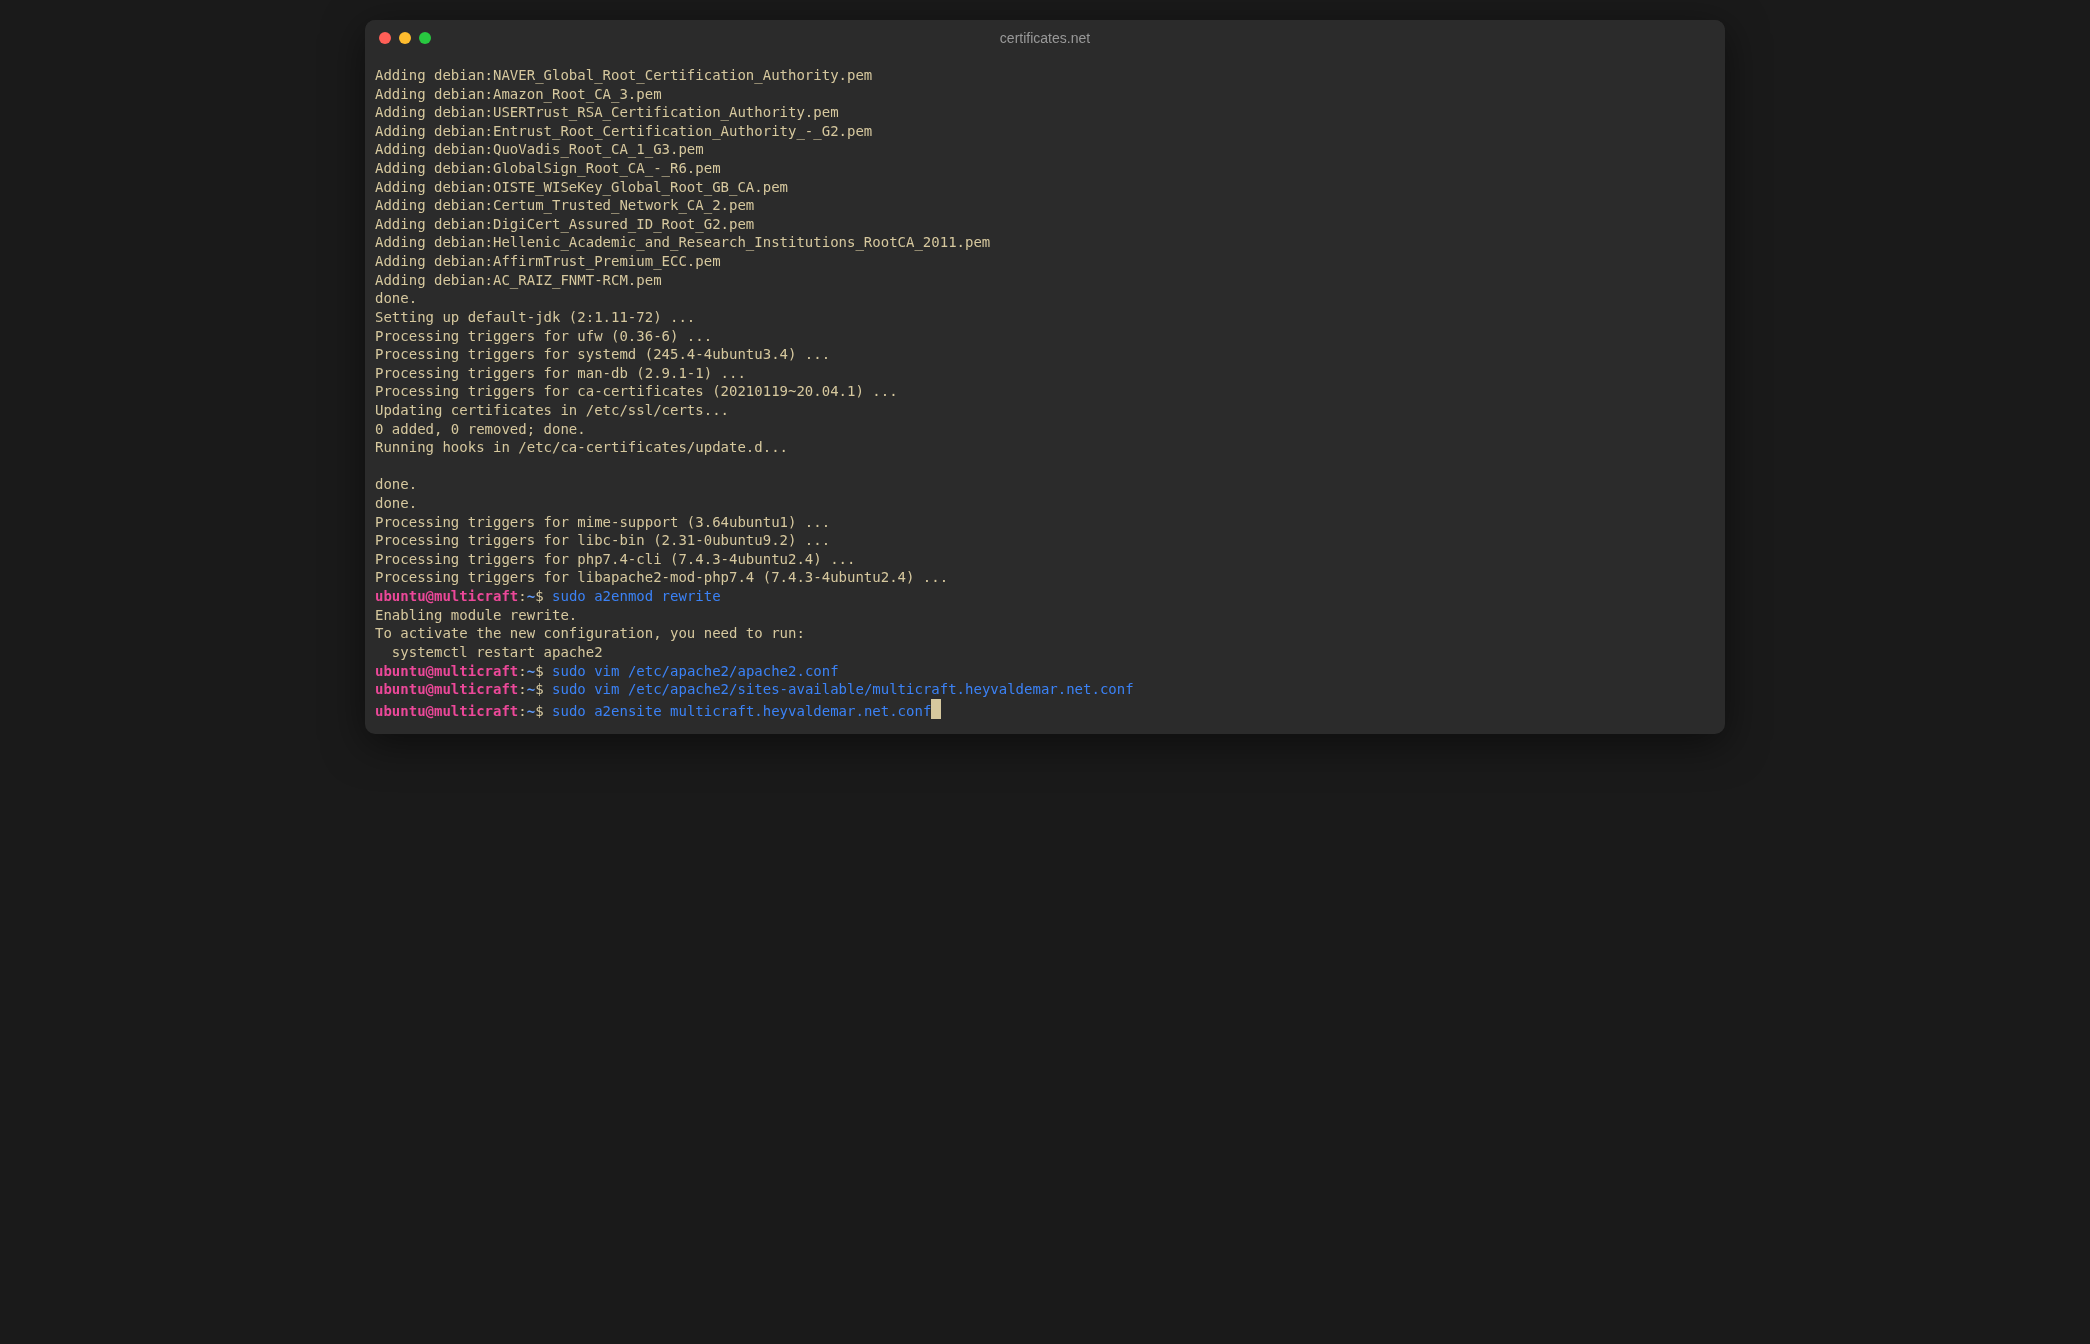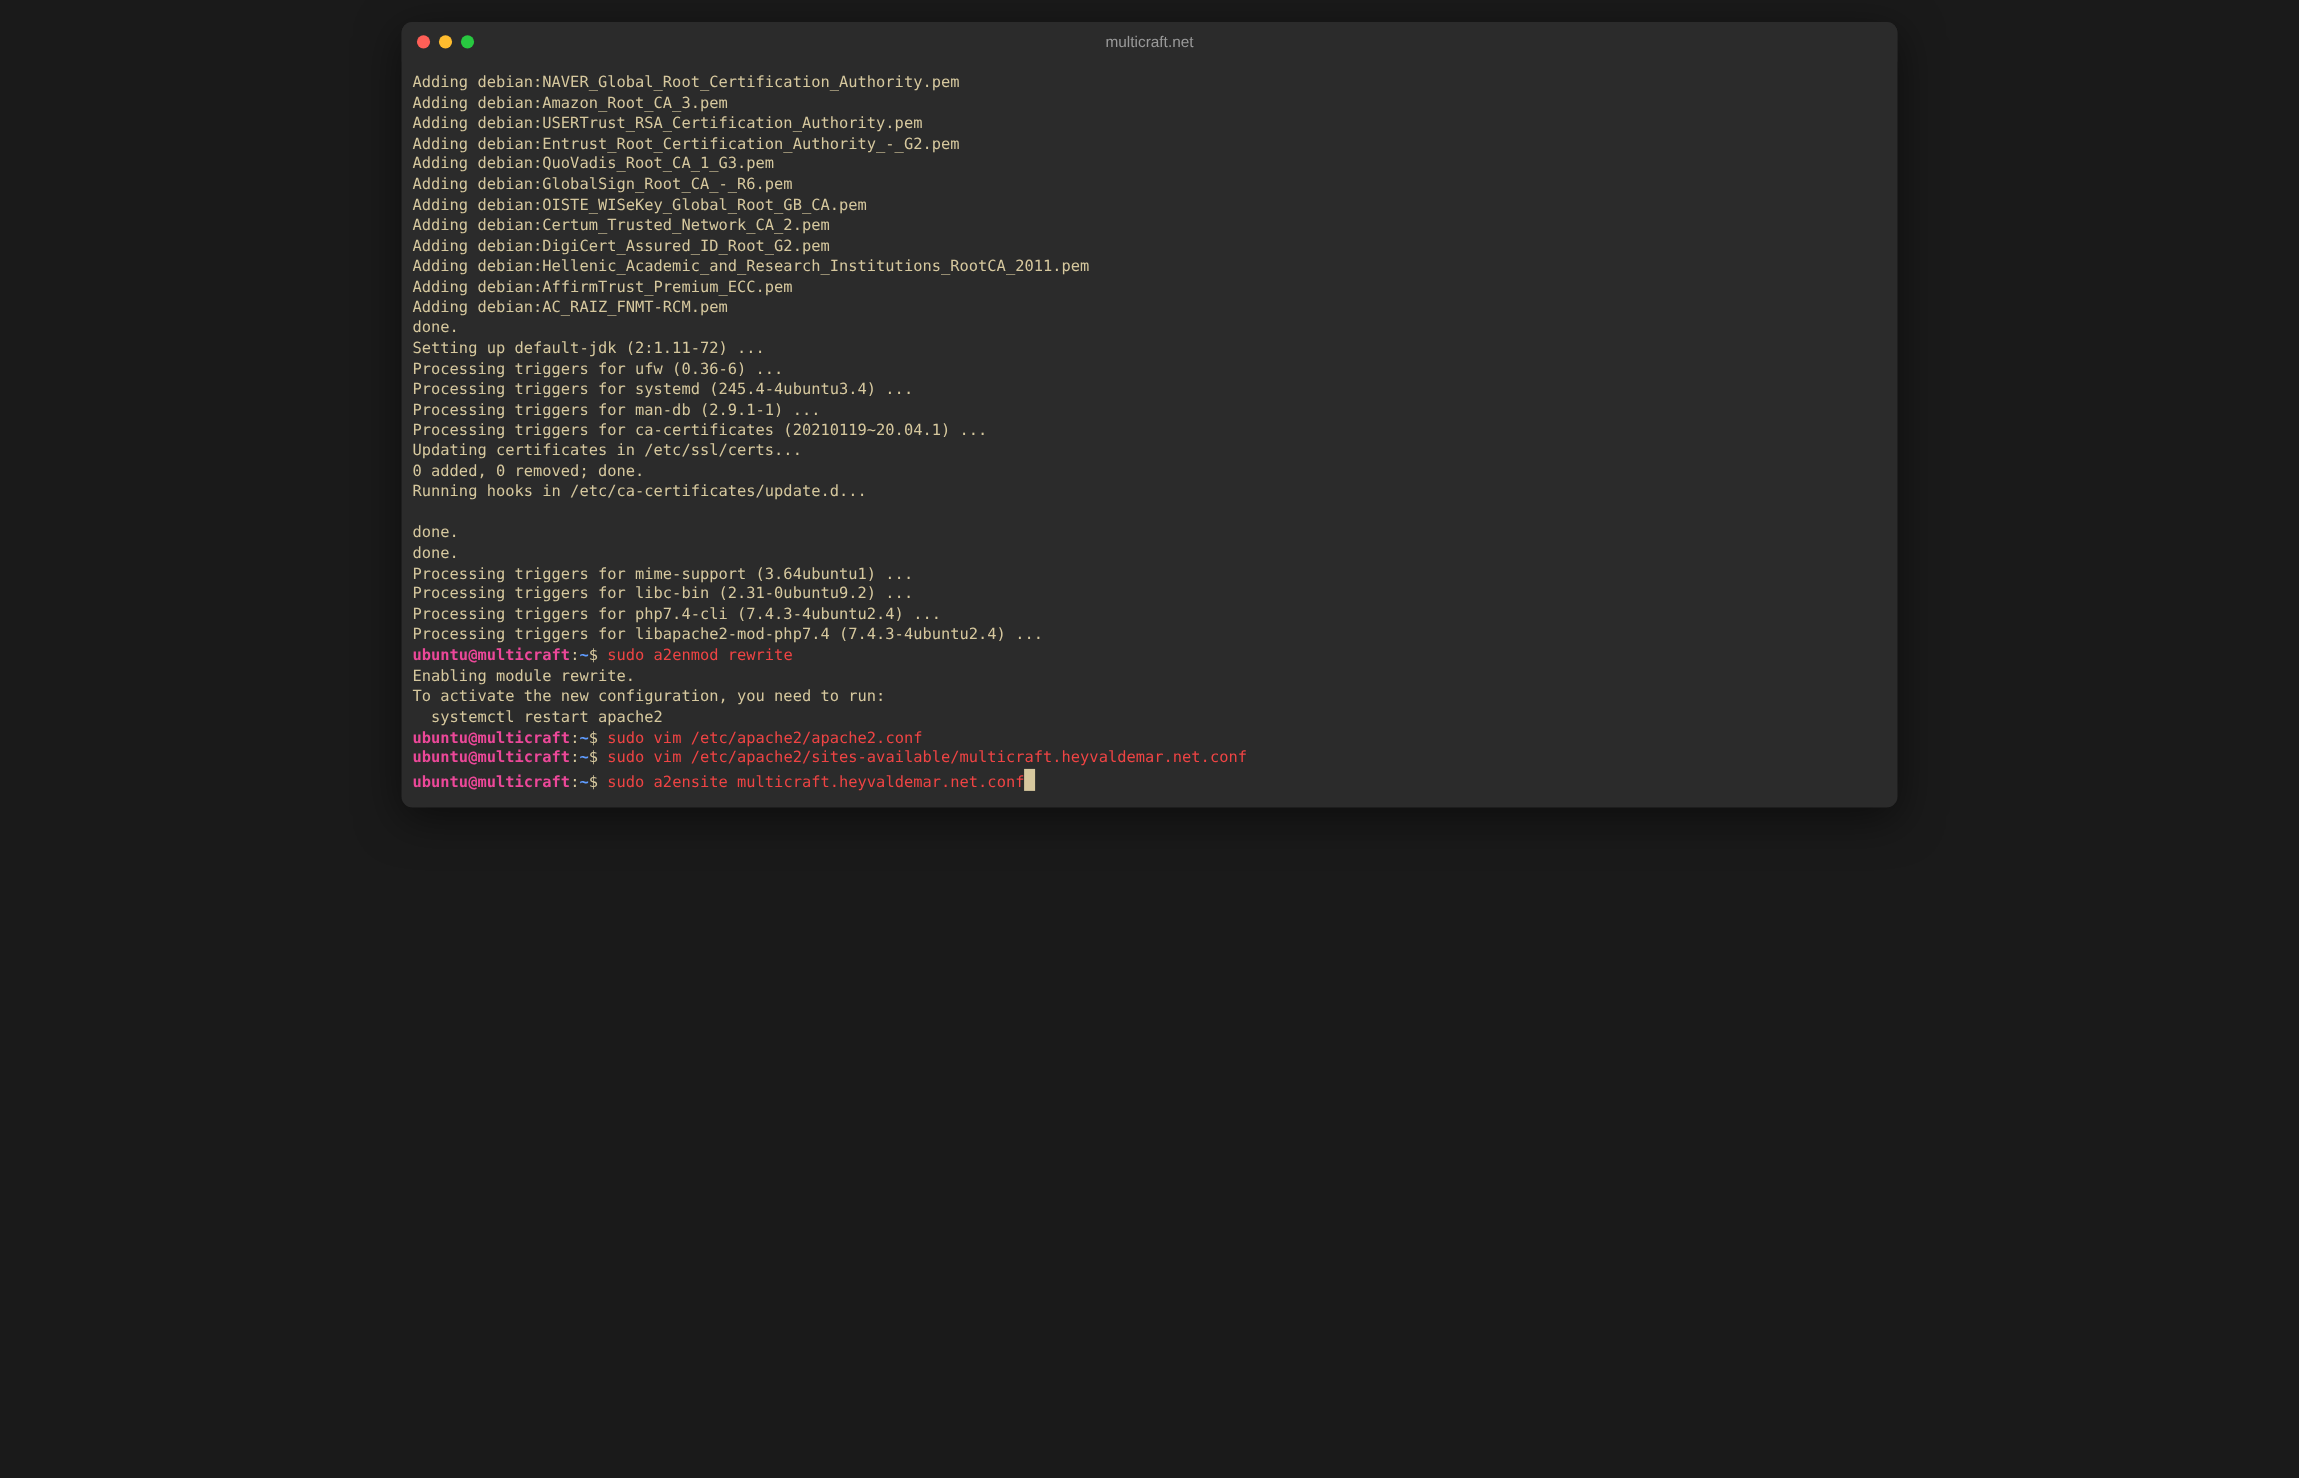--- a/index.html
+++ b/index.html
@@ -70,37 +70,37 @@
       color: #d6c89e;
     }
     .prompt-path {
       color: #5f9cff;
       font-weight: bold;
     }
     .prompt-dollar {
       color: #d6c89e;
     }
     .cmd {
-      color: #ef4444;
+      color: #3b82f6;
     }
     .cursor {
       display: inline-block;
       width: 10px;
       height: 20px;
       background: #d6c89e;
       vertical-align: text-bottom;
       margin-left: 0px;
     }
   </style>
 </head>
 <body>
 
 <div class="terminal-window">
   <div class="titlebar">
     <div class="traffic-lights">
       <div class="traffic-light traffic-close"></div>
       <div class="traffic-light traffic-min"></div>
       <div class="traffic-light traffic-max"></div>
     </div>
-    <div class="title">multicraft.net</div>
+    <div class="title">certificates.net</div>
   </div>
   <div class="terminal-body" id="terminal-body"><div class="line">Adding debian:NAVER_Global_Root_Certification_Authority.pem</div><div class="line">Adding debian:Amazon_Root_CA_3.pem</div><div class="line">Adding debian:USERTrust_RSA_Certification_Authority.pem</div><div class="line">Adding debian:Entrust_Root_Certification_Authority_-_G2.pem</div><div class="line">Adding debian:QuoVadis_Root_CA_1_G3.pem</div><div class="line">Adding debian:GlobalSign_Root_CA_-_R6.pem</div><div class="line">Adding debian:OISTE_WISeKey_Global_Root_GB_CA.pem</div><div class="line">Adding debian:Certum_Trusted_Network_CA_2.pem</div><div class="line">Adding debian:DigiCert_Assured_ID_Root_G2.pem</div><div class="line">Adding debian:Hellenic_Academic_and_Research_Institutions_RootCA_2011.pem</div><div class="line">Adding debian:AffirmTrust_Premium_ECC.pem</div><div class="line">Adding debian:AC_RAIZ_FNMT-RCM.pem</div><div class="line">done.</div><div class="line">Setting up default-jdk (2:1.11-72) ...</div><div class="line">Processing triggers for ufw (0.36-6) ...</div><div class="line">Processing triggers for systemd (245.4-4ubuntu3.4) ...</div><div class="line">Processing triggers for man-db (2.9.1-1) ...</div><div class="line">Processing triggers for ca-certificates (20210119~20.04.1) ...</div><div class="line">Updating certificates in /etc/ssl/certs...</div><div class="line">0 added, 0 removed; done.</div><div class="line">Running hooks in /etc/ca-certificates/update.d...</div><div class="line">&nbsp;</div><div class="line">done.</div><div class="line">done.</div><div class="line">Processing triggers for mime-support (3.64ubuntu1) ...</div><div class="line">Processing triggers for libc-bin (2.31-0ubuntu9.2) ...</div><div class="line">Processing triggers for php7.4-cli (7.4.3-4ubuntu2.4) ...</div><div class="line">Processing triggers for libapache2-mod-php7.4 (7.4.3-4ubuntu2.4) ...</div><div class="line"><span class="prompt-user">ubuntu@multicraft</span><span class="prompt-colon">:</span><span class="prompt-path">~</span><span class="prompt-dollar">$ </span><span class="cmd">sudo a2enmod rewrite</span></div><div class="line">Enabling module rewrite.</div><div class="line">To activate the new configuration, you need to run:</div><div class="line">  systemctl restart apache2</div><div class="line"><span class="prompt-user">ubuntu@multicraft</span><span class="prompt-colon">:</span><span class="prompt-path">~</span><span class="prompt-dollar">$ </span><span class="cmd">sudo vim /etc/apache2/apache2.conf</span></div><div class="line"><span class="prompt-user">ubuntu@multicraft</span><span class="prompt-colon">:</span><span class="prompt-path">~</span><span class="prompt-dollar">$ </span><span class="cmd">sudo vim /etc/apache2/sites-available/multicraft.heyvaldemar.net.conf</span></div><div class="line"><span class="prompt-user">ubuntu@multicraft</span><span class="prompt-colon">:</span><span class="prompt-path">~</span><span class="prompt-dollar">$ </span><span class="cmd">sudo a2ensite multicraft.heyvaldemar.net.conf</span><span class="cursor"></span></div></div>
 </div>
 
 </body></html>

